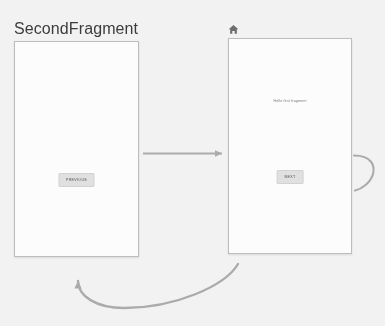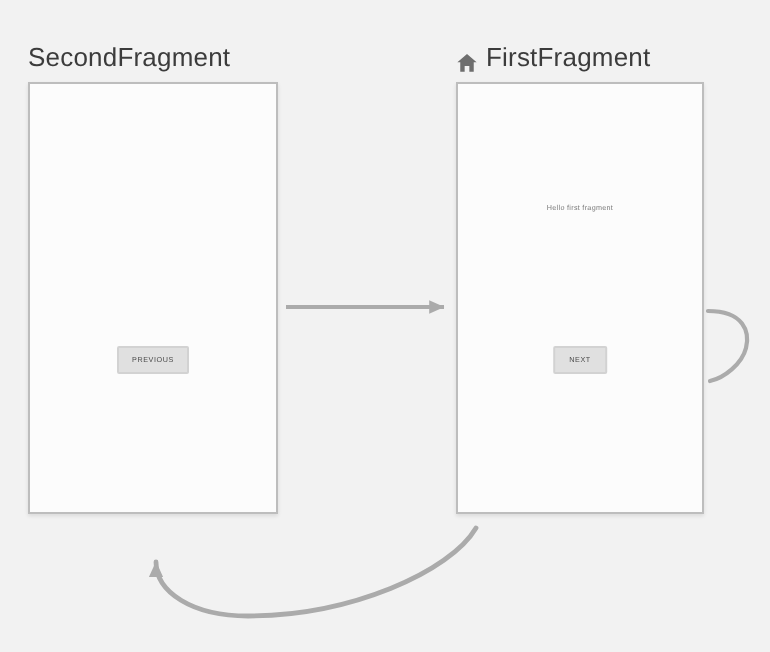--- a/index.html
+++ b/index.html
@@ -31,21 +31,21 @@
   }
   
   .destination {
     position: absolute;
     z-index: 2;
   }
   .dest-label {
     display: flex;
     align-items: flex-end;
     gap: 4px;
-    font-size: 13px;
+    font-size: 16px;
     color: #3c3c3c;
     line-height: 14px;
     margin-bottom: 5px;
     white-space: nowrap;
     letter-spacing: 0.1px;
   }
   .home-icon {
     display: inline-block;
     width: 11px;
     height: 11px;
@@ -138,21 +138,20 @@
     </div>
   </div>
 
   <div class="destination" id="dest-first">
     <div class="dest-label">
       <span class="home-icon">
         <svg viewBox="0 0 16 16" width="11" height="11" aria-hidden="true">
           <path d="M8 1.4 L15 7.5 L12.9 7.5 L12.9 14.3 L9.7 14.3 L9.7 10.2 L6.3 10.2 L6.3 14.3 L3.1 14.3 L3.1 7.5 L1 7.5 Z" fill="#6e6e6e"></path>
         </svg>
       </span>
-      <span>FirstFragment</span>
     </div>
     <div class="dest-frame">
       <div class="hello-text">Hello first fragment</div>
       <div class="mini-button" id="btn-next">NEXT</div>
     </div>
   </div>
 
 </div>
 
 </body></html>

